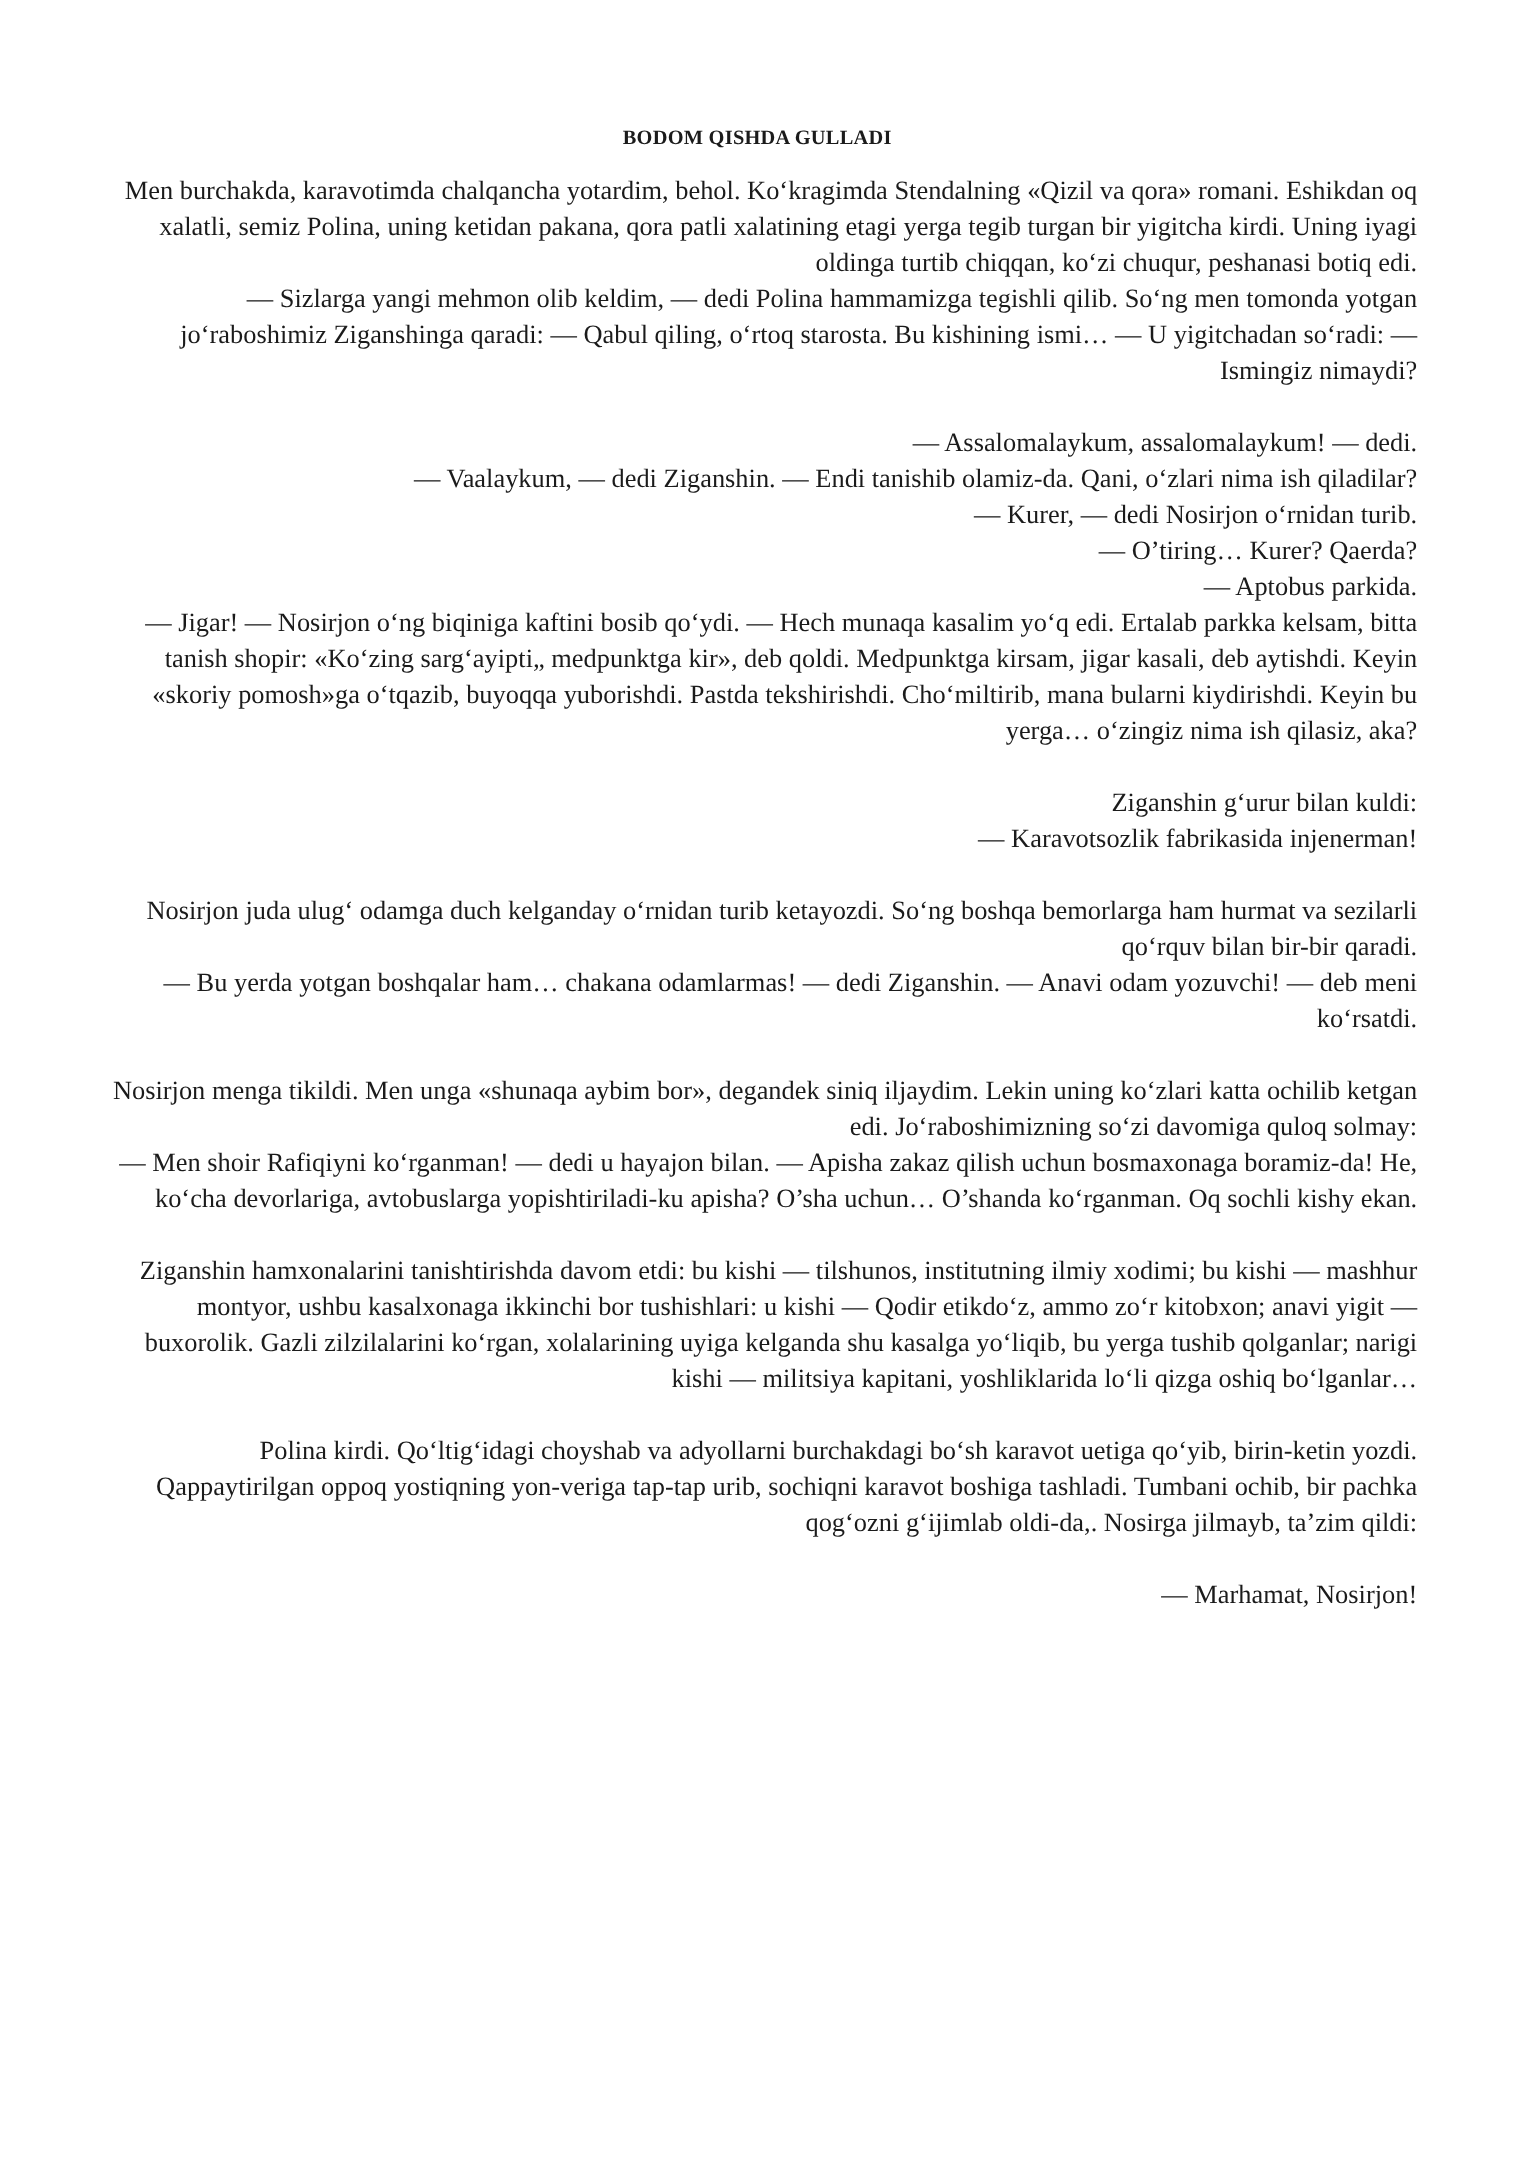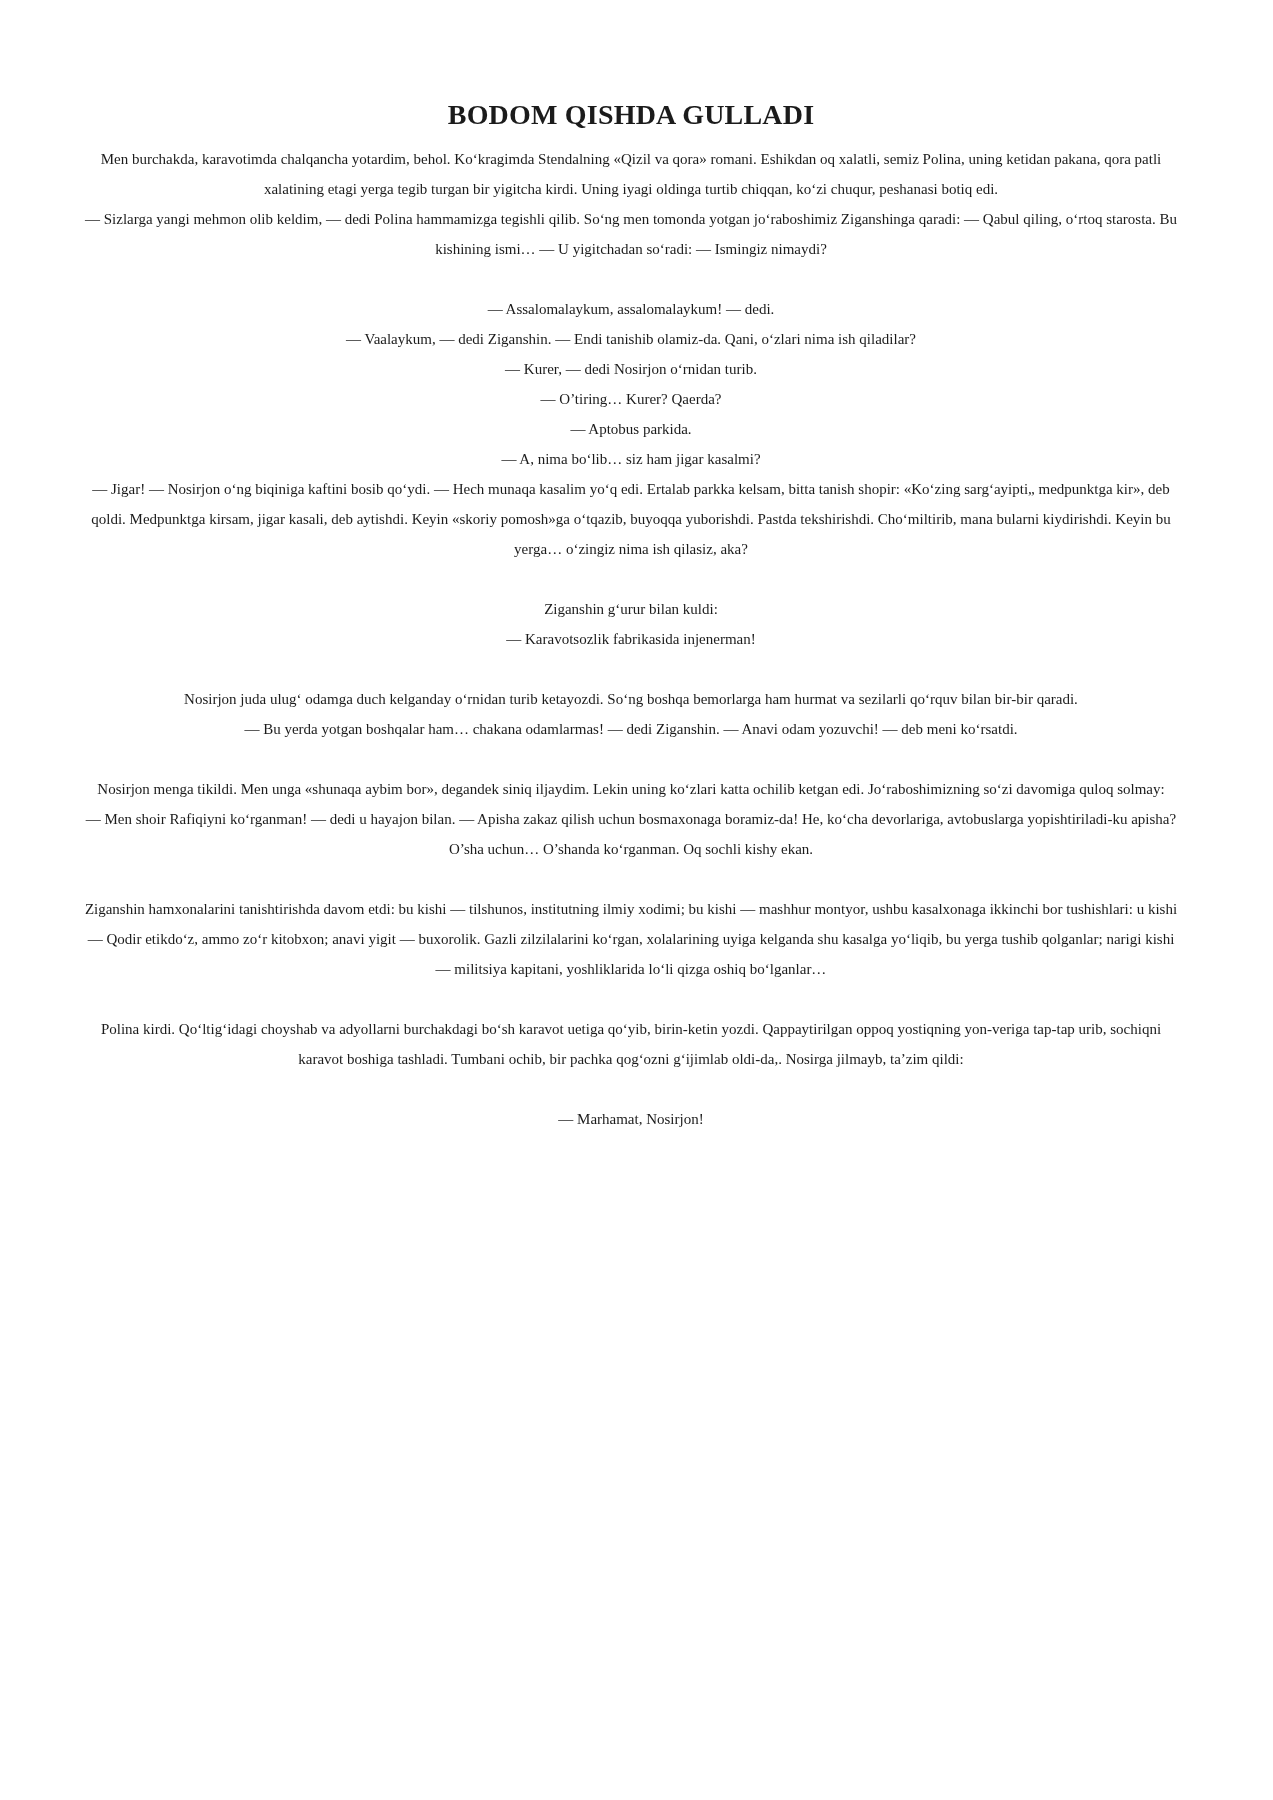--- a/index.html
+++ b/index.html
@@ -14,56 +14,55 @@
     background: #ffffff;
     font-family: "Liberation Serif", "DejaVu Serif", serif;
     color: #1b1b1b;
     overflow: hidden;
     box-sizing: border-box;
     padding: 100px 92px 0 81px;
   }
   .doc-title {
     margin: 0 0 14px 0;
     text-align: center;
-    font-size: 28px;
+    font-size: 17px;
     font-weight: bold;
     line-height: 30px;
     letter-spacing: 0.2px;
   }
   .doc-body {
     width: 1100px;
   }
   .block { margin: 0; }
   .block + .block { margin-top: 30px; }
   .block p {
     margin: 0;
-    font-size: 15px;
+    font-size: 22px;
     line-height: 30px;
-    text-align: center;
+    text-align: right;
   }
 </style>
 </head>
 <body>
 
 <div class="page">
   <h1 class="doc-title">BODOM QISHDA GULLADI</h1>
   <div class="doc-body">
 
     <div class="block">
       <p>Men burchakda, karavotimda chalqancha yotardim, behol. Koʻkragimda Stendalning «Qizil va qora» romani. Eshikdan oq xalatli, semiz Polina, uning ketidan pakana, qora patli xalatining etagi yerga tegib turgan bir yigitcha kirdi. Uning iyagi oldinga turtib chiqqan, koʻzi chuqur, peshanasi botiq edi.</p>
       <p>— Sizlarga yangi mehmon olib keldim, — dedi Polina hammamizga tegishli qilib. Soʻng men tomonda yotgan joʻraboshimiz Ziganshinga qaradi: — Qabul qiling, oʻrtoq starosta. Bu kishining ismi… — U yigitchadan soʻradi: — Ismingiz nimaydi?</p>
     </div>
 
     <div class="block">
       <p>— Assalomalaykum, assalomalaykum! — dedi.</p>
       <p>— Vaalaykum, — dedi Ziganshin. — Endi tanishib olamiz-da. Qani, oʻzlari nima ish qiladilar?</p>
       <p>— Kurer, — dedi Nosirjon oʻrnidan turib.</p>
       <p>— O’tiring… Kurer? Qaerda?</p>
       <p>— Aptobus parkida.</p>
-      <p>— A, nima boʻlib… siz ham jigar kasalmi?</p>
       <p>— Jigar! — Nosirjon oʻng biqiniga kaftini bosib qoʻydi. — Hech munaqa kasalim yoʻq edi. Ertalab parkka kelsam, bitta tanish shopir: «Koʻzing sargʻayipti„ medpunktga kir», deb qoldi. Medpunktga kirsam, jigar kasali, deb aytishdi. Keyin «skoriy pomosh»ga oʻtqazib, buyoqqa yuborishdi. Pastda tekshirishdi. Choʻmiltirib, mana bularni kiydirishdi. Keyin bu yerga… oʻzingiz nima ish qilasiz, aka?</p>
     </div>
 
     <div class="block">
       <p>Ziganshin gʻurur bilan kuldi:</p>
       <p>— Karavotsozlik fabrikasida injenerman!</p>
     </div>
 
     <div class="block">
       <p>Nosirjon juda ulugʻ odamga duch kelganday oʻrnidan turib ketayozdi. Soʻng boshqa bemorlarga ham hurmat va sezilarli qoʻrquv bilan bir-bir qaradi.</p>

